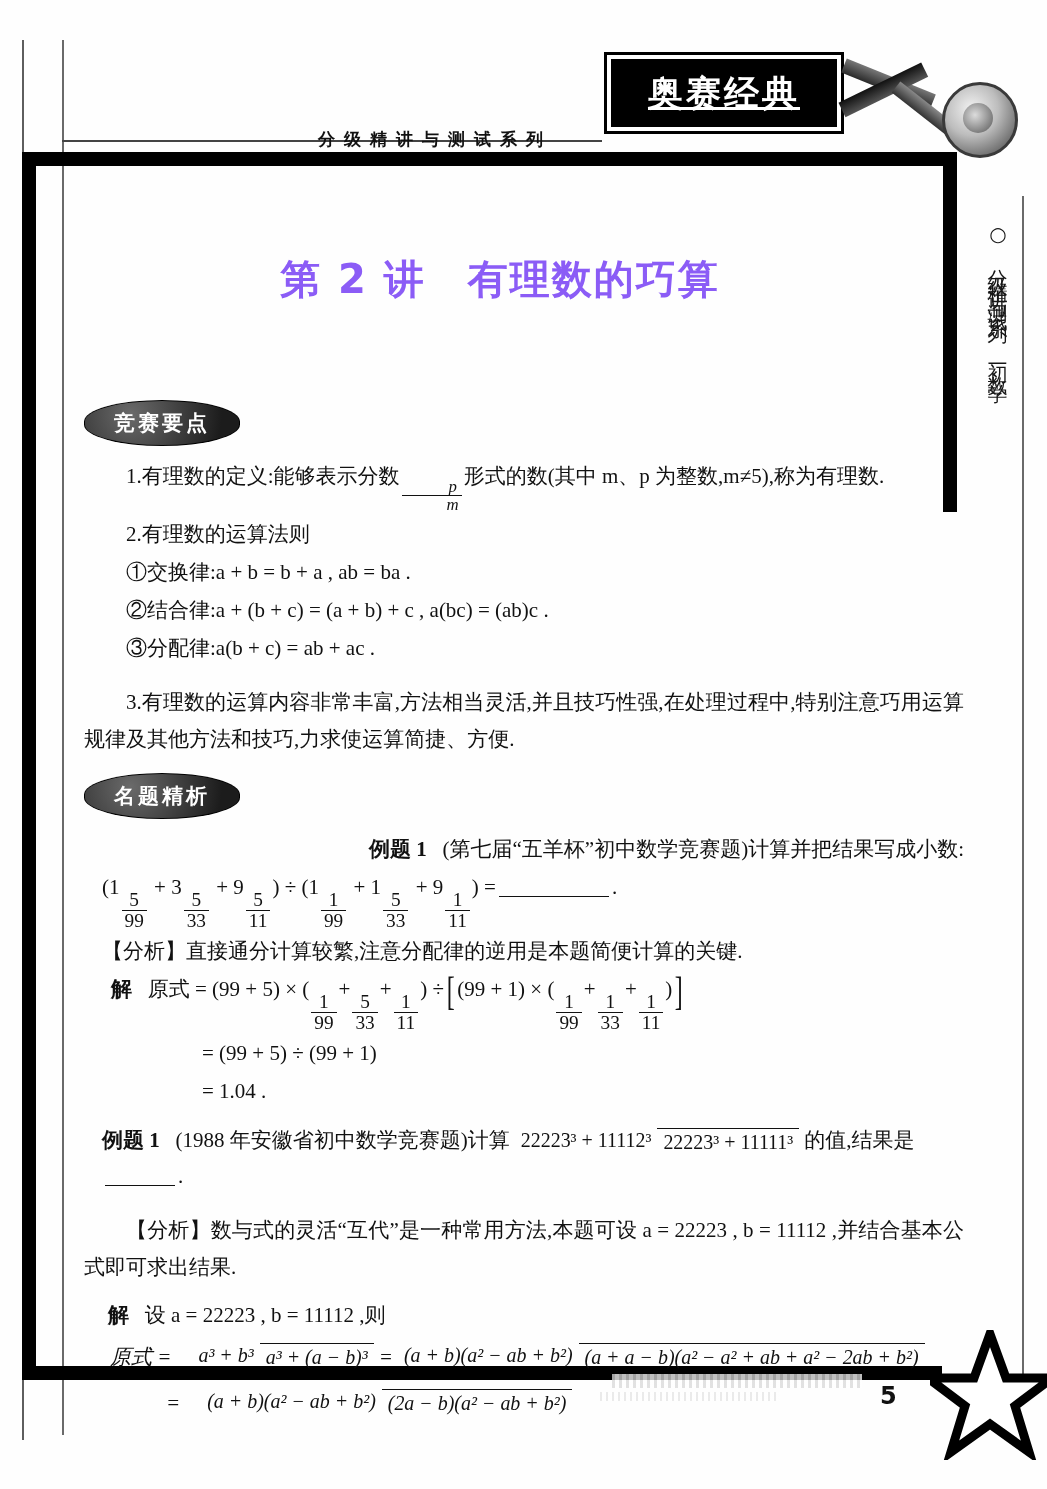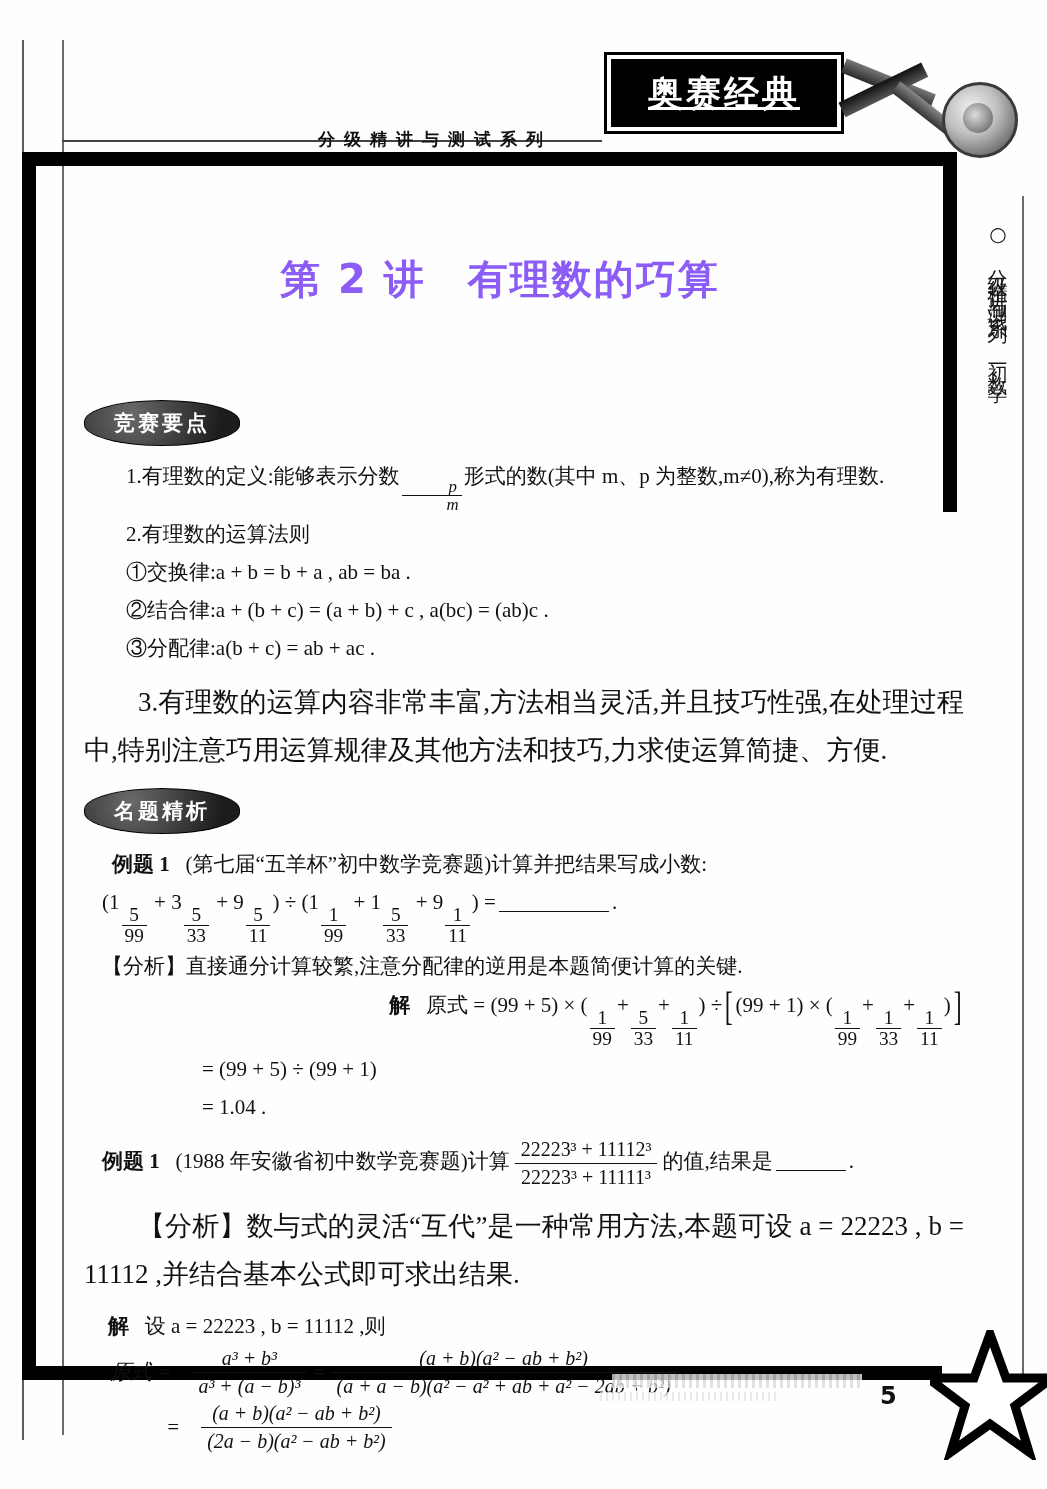--- a/index.html
+++ b/index.html
@@ -61,21 +61,21 @@
 
   .badge{display:inline-block;background:#3a3a3a;color:#fff;border-radius:50%/50%;
          padding:9px 30px;font-family:"DejaVu Sans","Liberation Sans",sans-serif;
          font-weight:bold;font-size:21px;letter-spacing:3px;
          background-image:radial-gradient(circle at 30% 30%,#6a6a6a,#1c1c1c 80%);
          border-radius:110px/30px;box-shadow:0 0 0 1px #000 inset;}
   .badge-row{margin:0 0 12px 0;}
 
   .line{font-size:21px;line-height:1.72;margin:0 0 2px 0;color:#111;}
   .indent{text-indent:2em;}
-  .para{font-size:27px;line-height:1.78;margin:12px 0 10px 0;text-align:justify;font-family:Liberation Serif, serif;}
+  .para{font-size:21px;line-height:1.78;margin:18px 0 10px 0;text-align:justify;font-family:Liberation Serif, serif;}
 
   .mi{font-style:italic;font-family:"Liberation Serif","DejaVu Serif",serif;}
   .label-b{font-weight:bold;}
 
   
   .frac{display:inline-flex;flex-direction:column;align-items:center;
         vertical-align:-0.52em;margin:0 2px;line-height:1.04;font-size:0.80em;}
   .frac .num{padding:0 3px;}
   .frac .den{padding:0 3px;border-top:1.4px solid #111;}
   .frac-lg{font-size:0.92em;vertical-align:-0.62em;}
@@ -85,21 +85,21 @@
   .blank-sm{width:70px;}
 
   .eqline{font-size:21px;line-height:2.1;margin:2px 0;display:flex;align-items:center;
           flex-wrap:wrap;gap:0;font-style:italic;}
   .eqline .lead{margin-right:16px;}
 
   .brk{font-size:1.9em;font-weight:300;line-height:0.6;display:inline-block;
        transform:scaleX(0.6);vertical-align:-0.22em;}
 
   
-  .bfrac{display:inline-flex;flex-direction:column;align-items:center;
+  .bfrac{display:inline-flex;flex-direction:row;align-items:flex-start;
          vertical-align:middle;margin:0 5px;line-height:1.25;font-size:0.95em;}
   .bfrac .num{padding:0 6px 1px 6px;white-space:nowrap;}
   .bfrac .den{padding:1px 6px 0 6px;border-top:1.5px solid #111;white-space:nowrap;}
 
   
   .page-num{position:absolute;left:880px;top:1382px;
             font-family:"DejaVu Sans","Liberation Sans",sans-serif;
             font-weight:bold;font-size:24px;color:#111;}
   .star{position:absolute;left:930px;top:1330px;width:120px;height:130px;
         color:#000;}
@@ -145,34 +145,34 @@
   <div class="content">
 
     <div class="badge-row">
       <span class="badge">竞赛要点</span>
     </div>
 
     <p class="line indent">
       <span>1.有理数的定义:能够表示分数</span><span class="frac">
           <span class="num mi">p</span>
           <span class="den mi">m</span>
-        </span><span>形式的数(其中 m、p 为整数,m≠0),称为有理数.</span>
+        </span><span>形式的数(其中 m、p 为整数,m≠5),称为有理数.</span>
     </p>
 
     <p class="line indent">2.有理数的运算法则</p>
     <p class="line indent">①交换律:a + b = b + a , ab = ba .</p>
     <p class="line indent">②结合律:a + (b + c) = (a + b) + c , a(bc) = (ab)c .</p>
     <p class="line indent">③分配律:a(b + c) = ab + ac .</p>
     <p class="para indent">3.有理数的运算内容非常丰富,方法相当灵活,并且技巧性强,在处理过程中,特别注意巧用运算规律及其他方法和技巧,力求使运算简捷、方便.</p>
 
     <div class="badge-row" style="margin-top:14px;">
       <span class="badge">名题精析</span>
     </div>
 
-    <p class="line" style="margin-left:28px;">
+    <p class="line" style="margin-left:18px;text-align:right;">
       <span class="label-b">例题 1</span>
       &nbsp;&nbsp;<span>(第七届“五羊杯”初中数学竞赛题)计算并把结果写成小数:</span>
     </p>
 
     <p class="line" style="margin-left:18px;">
       <span>(1</span><span class="frac frac-lg">
           <span class="num">5</span>
           <span class="den">99</span>
         </span>
       <span>+ 3</span><span class="frac frac-lg">
@@ -191,21 +191,21 @@
           <span class="den">33</span>
         </span>
       <span>+ 9</span><span class="frac frac-lg">
           <span class="num">1</span>
           <span class="den">11</span>
         </span><span>) =</span><span class="blank"></span>.
     </p>
 
     <p class="line" style="margin-left:18px;">【分析】直接通分计算较繁,注意分配律的逆用是本题简便计算的关键.</p>
 
-    <p class="line" style="margin-left:40px;text-align:right;">
+    <p class="line" style="margin-left:27px;">
       <span class="label-b">解</span>
       &nbsp;&nbsp;<span>原式 = (99 + 5) × (</span><span class="frac frac-lg">
           <span class="num">1</span>
           <span class="den">99</span>
         </span><span>+</span><span class="frac frac-lg">
           <span class="num">5</span>
           <span class="den">33</span>
         </span><span>+</span><span class="frac frac-lg">
           <span class="num">1</span>
           <span class="den">11</span>

